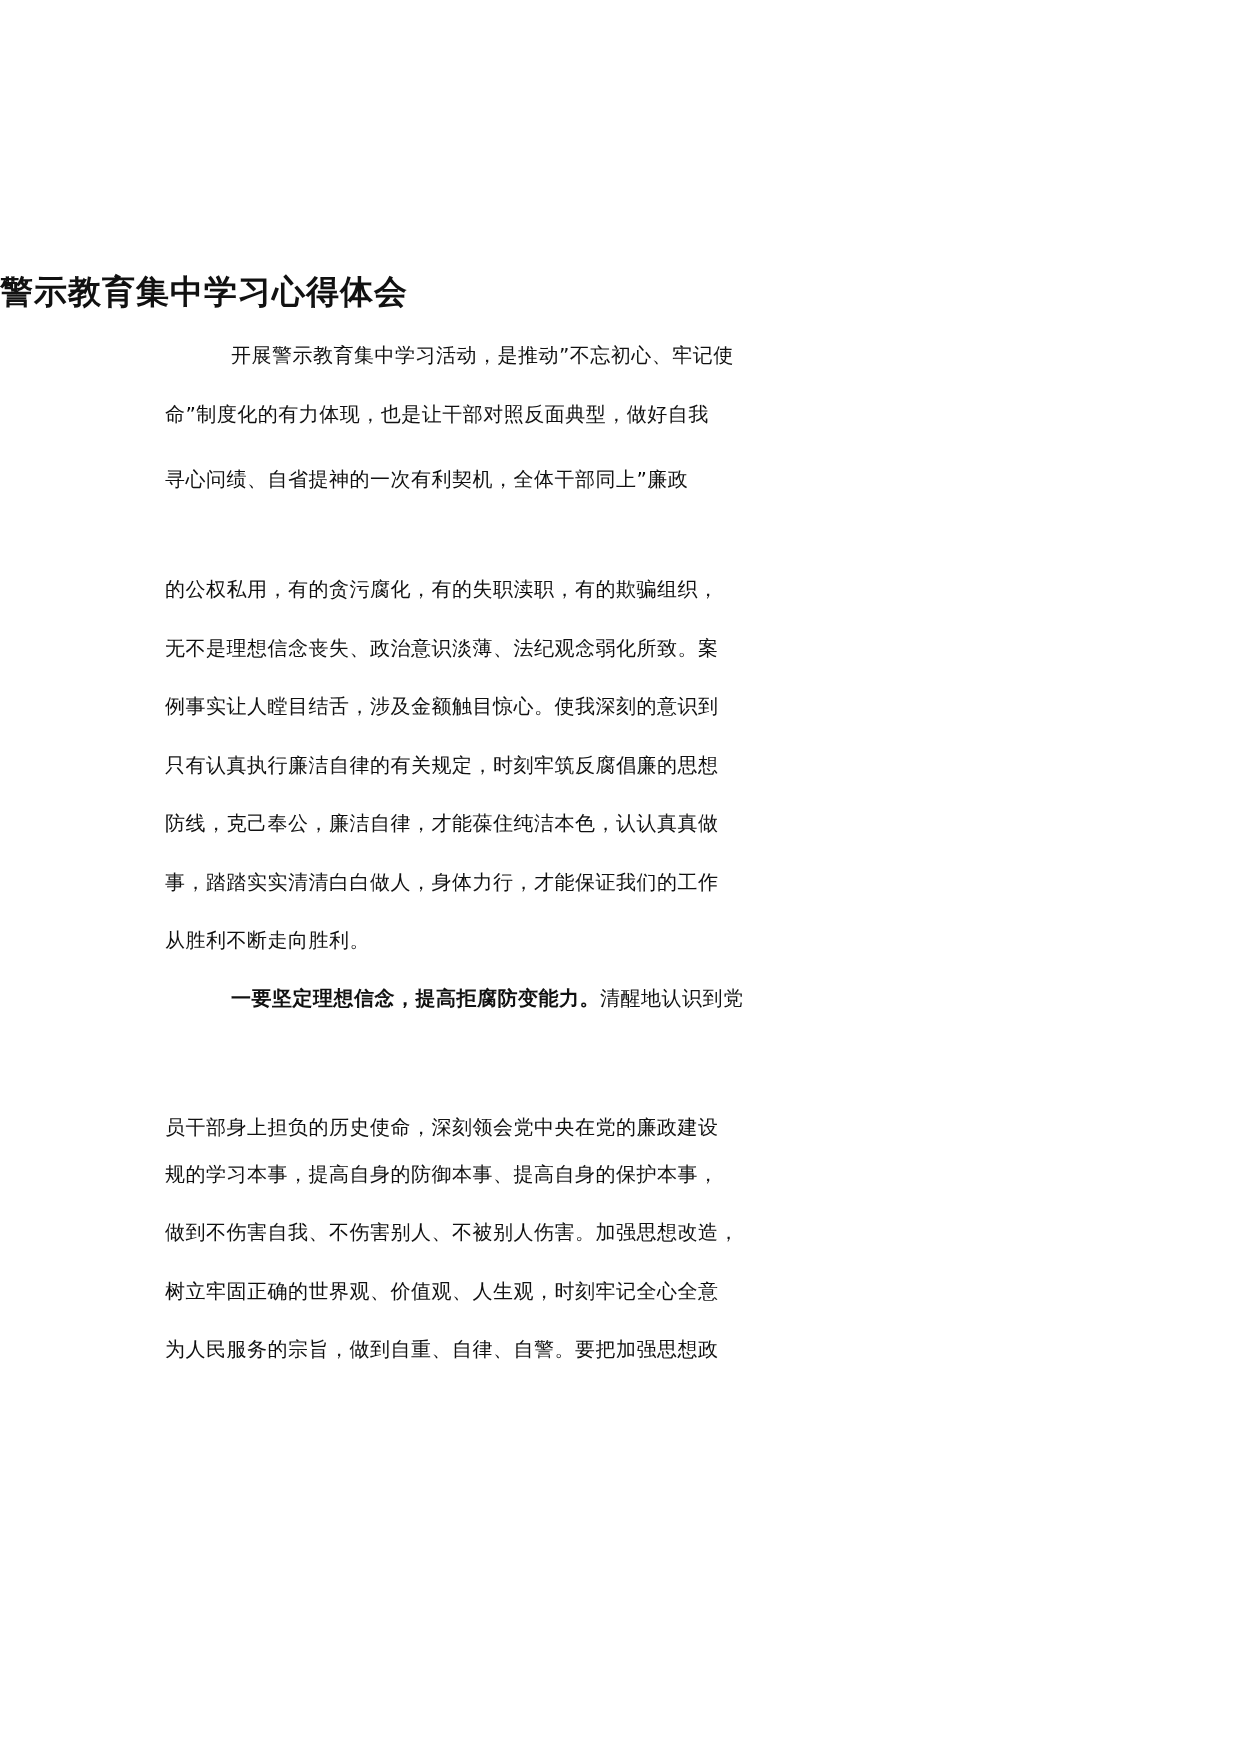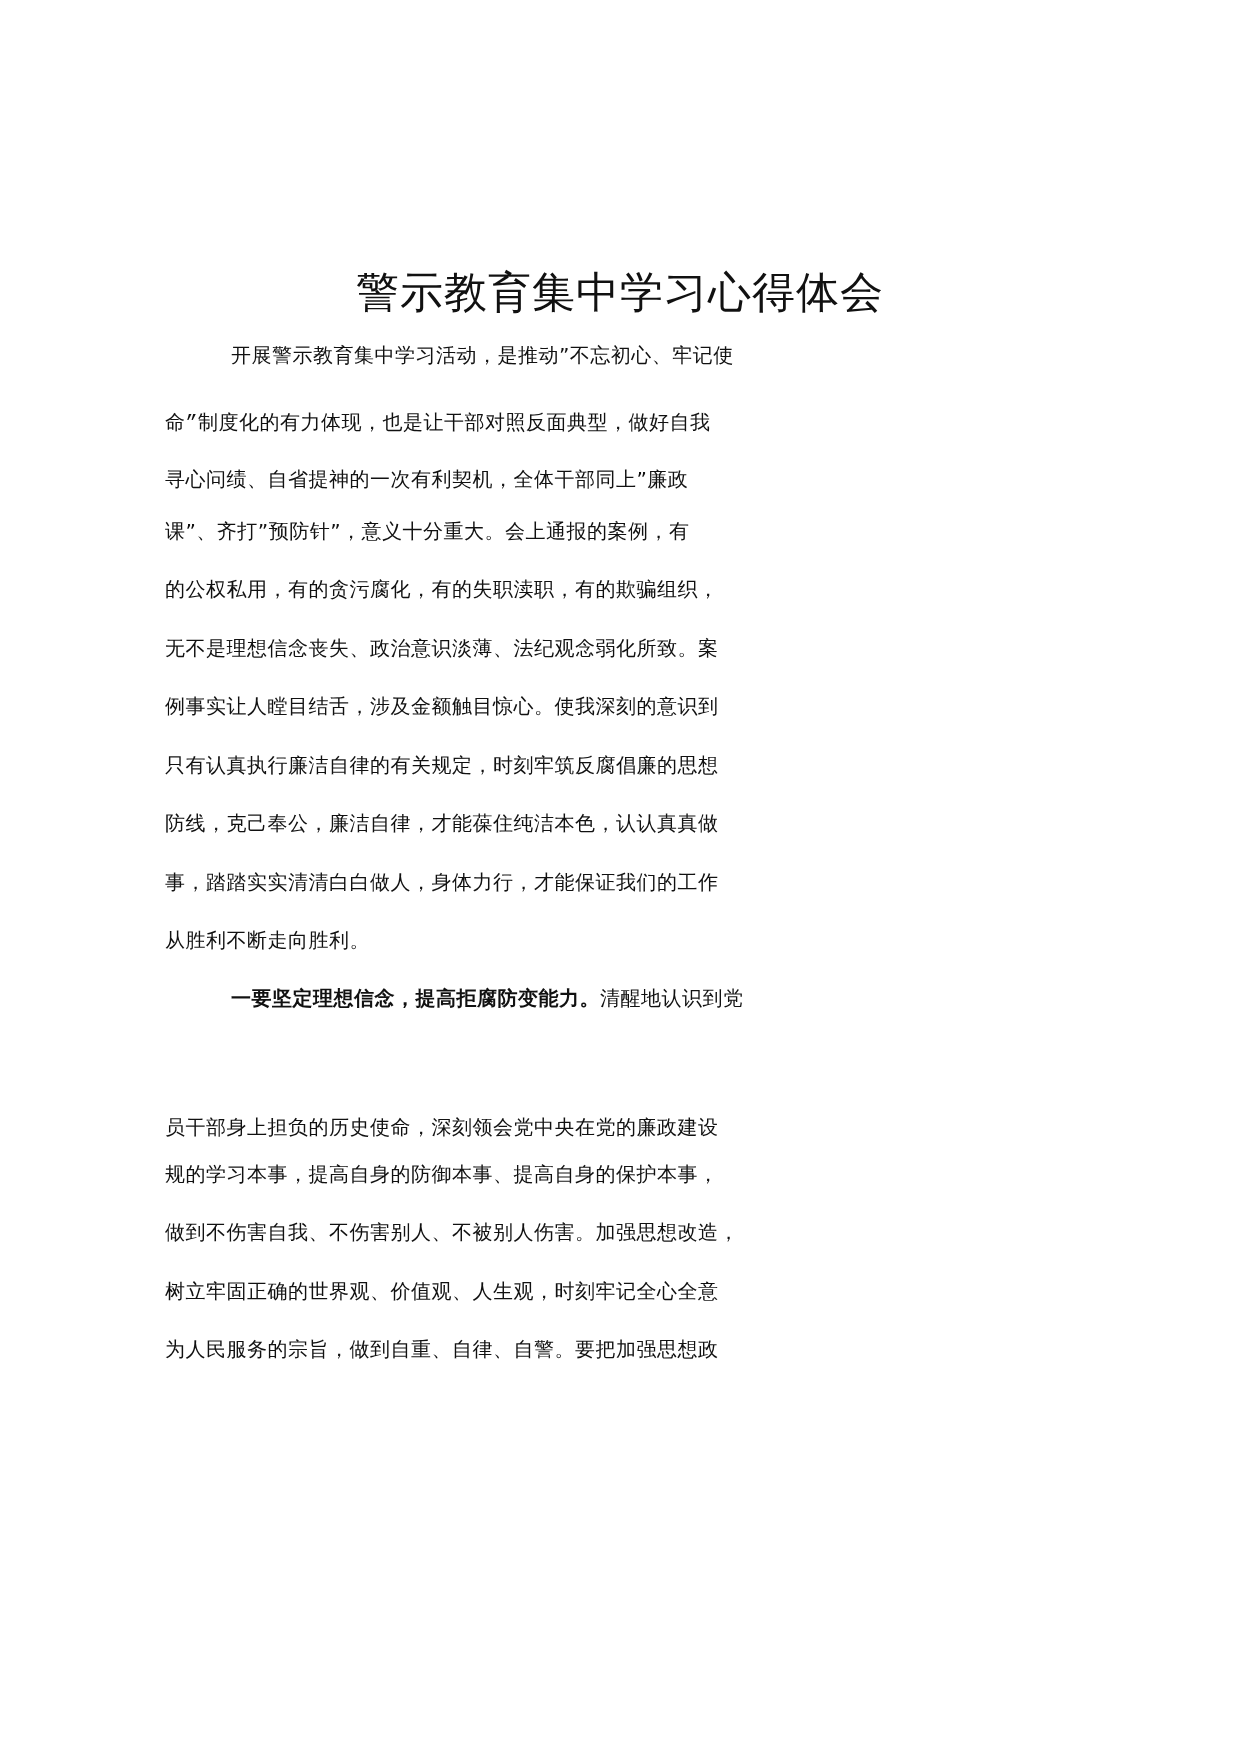--- a/index.html
+++ b/index.html
@@ -3,40 +3,39 @@
   <meta charset="utf-8">
   <style>
     html, body { margin: 0; padding: 0; background: #ffffff; }
     body {
       width: 1240px; height: 1754px; position: relative; overflow: hidden;
       font-family: "DejaVu Sans", "Liberation Sans", sans-serif;
       color: #111111;
     }
     .page { position: absolute; left: 0; top: 0; width: 1240px; height: 1754px; }
     .title {
-      position: absolute; left: 0; top: 272px; width: 1240px; text-align: center;
-      font-size: 43px; font-weight: normal; letter-spacing: 1px; line-height: 40px;
+      position: absolute; left: 0; top: 272px; width: 1240px; text-align: left;
+      font-size: 33px; font-weight: bold; letter-spacing: 1px; line-height: 40px;
     }
     .line {
       position: absolute; left: 165px; width: 960px; white-space: nowrap;
       font-size: 20px; line-height: 40px; letter-spacing: 0.5px;
     }
     .indent { left: 231px; }
     .bold { font-weight: bold; }
   </style>
 </head>
 <body>
 
 <div class="page">
   <div class="title">警示教育集中学习心得体会</div>
 
   <div class="line indent" style="top:335px;">开展警示教育集中学习活动，是推动”不忘初心、牢记使</div>
-  <div class="line" style="top:404px;font-family:Liberation Mono, monospace;">命”制度化的有力体现，也是让干部对照反面典型，做好自我</div>
+  <div class="line" style="top:394px;">命”制度化的有力体现，也是让干部对照反面典型，做好自我</div>
   <div class="line" style="top:459px;">寻心问绩、自省提神的一次有利契机，全体干部同上”廉政</div>
-  <div class="line" style="top:511px;">课”、齐打”预防针”，意义十分重大。会上通报的案例，有</div>
   <div class="line" style="top:569px;">的公权私用，有的贪污腐化，有的失职渎职，有的欺骗组织，</div>
   <div class="line" style="top:628px;">无不是理想信念丧失、政治意识淡薄、法纪观念弱化所致。案</div>
   <div class="line" style="top:745px;">只有认真执行廉洁自律的有关规定，时刻牢筑反腐倡廉的思想</div>
   <div class="line" style="top:686px;">例事实让人瞠目结舌，涉及金额触目惊心。使我深刻的意识到</div>
   <div class="line" style="top:803px;">防线，克己奉公，廉洁自律，才能葆住纯洁本色，认认真真做</div>
   <div class="line" style="top:862px;">事，踏踏实实清清白白做人，身体力行，才能保证我们的工作</div>
   <div class="line" style="top:920px;">从胜利不断走向胜利。</div>
 
   <div class="line indent" style="top:978px;">
     <span class="bold">一要坚定理想信念，提高拒腐防变能力。</span><span>清醒地认识到党</span>

